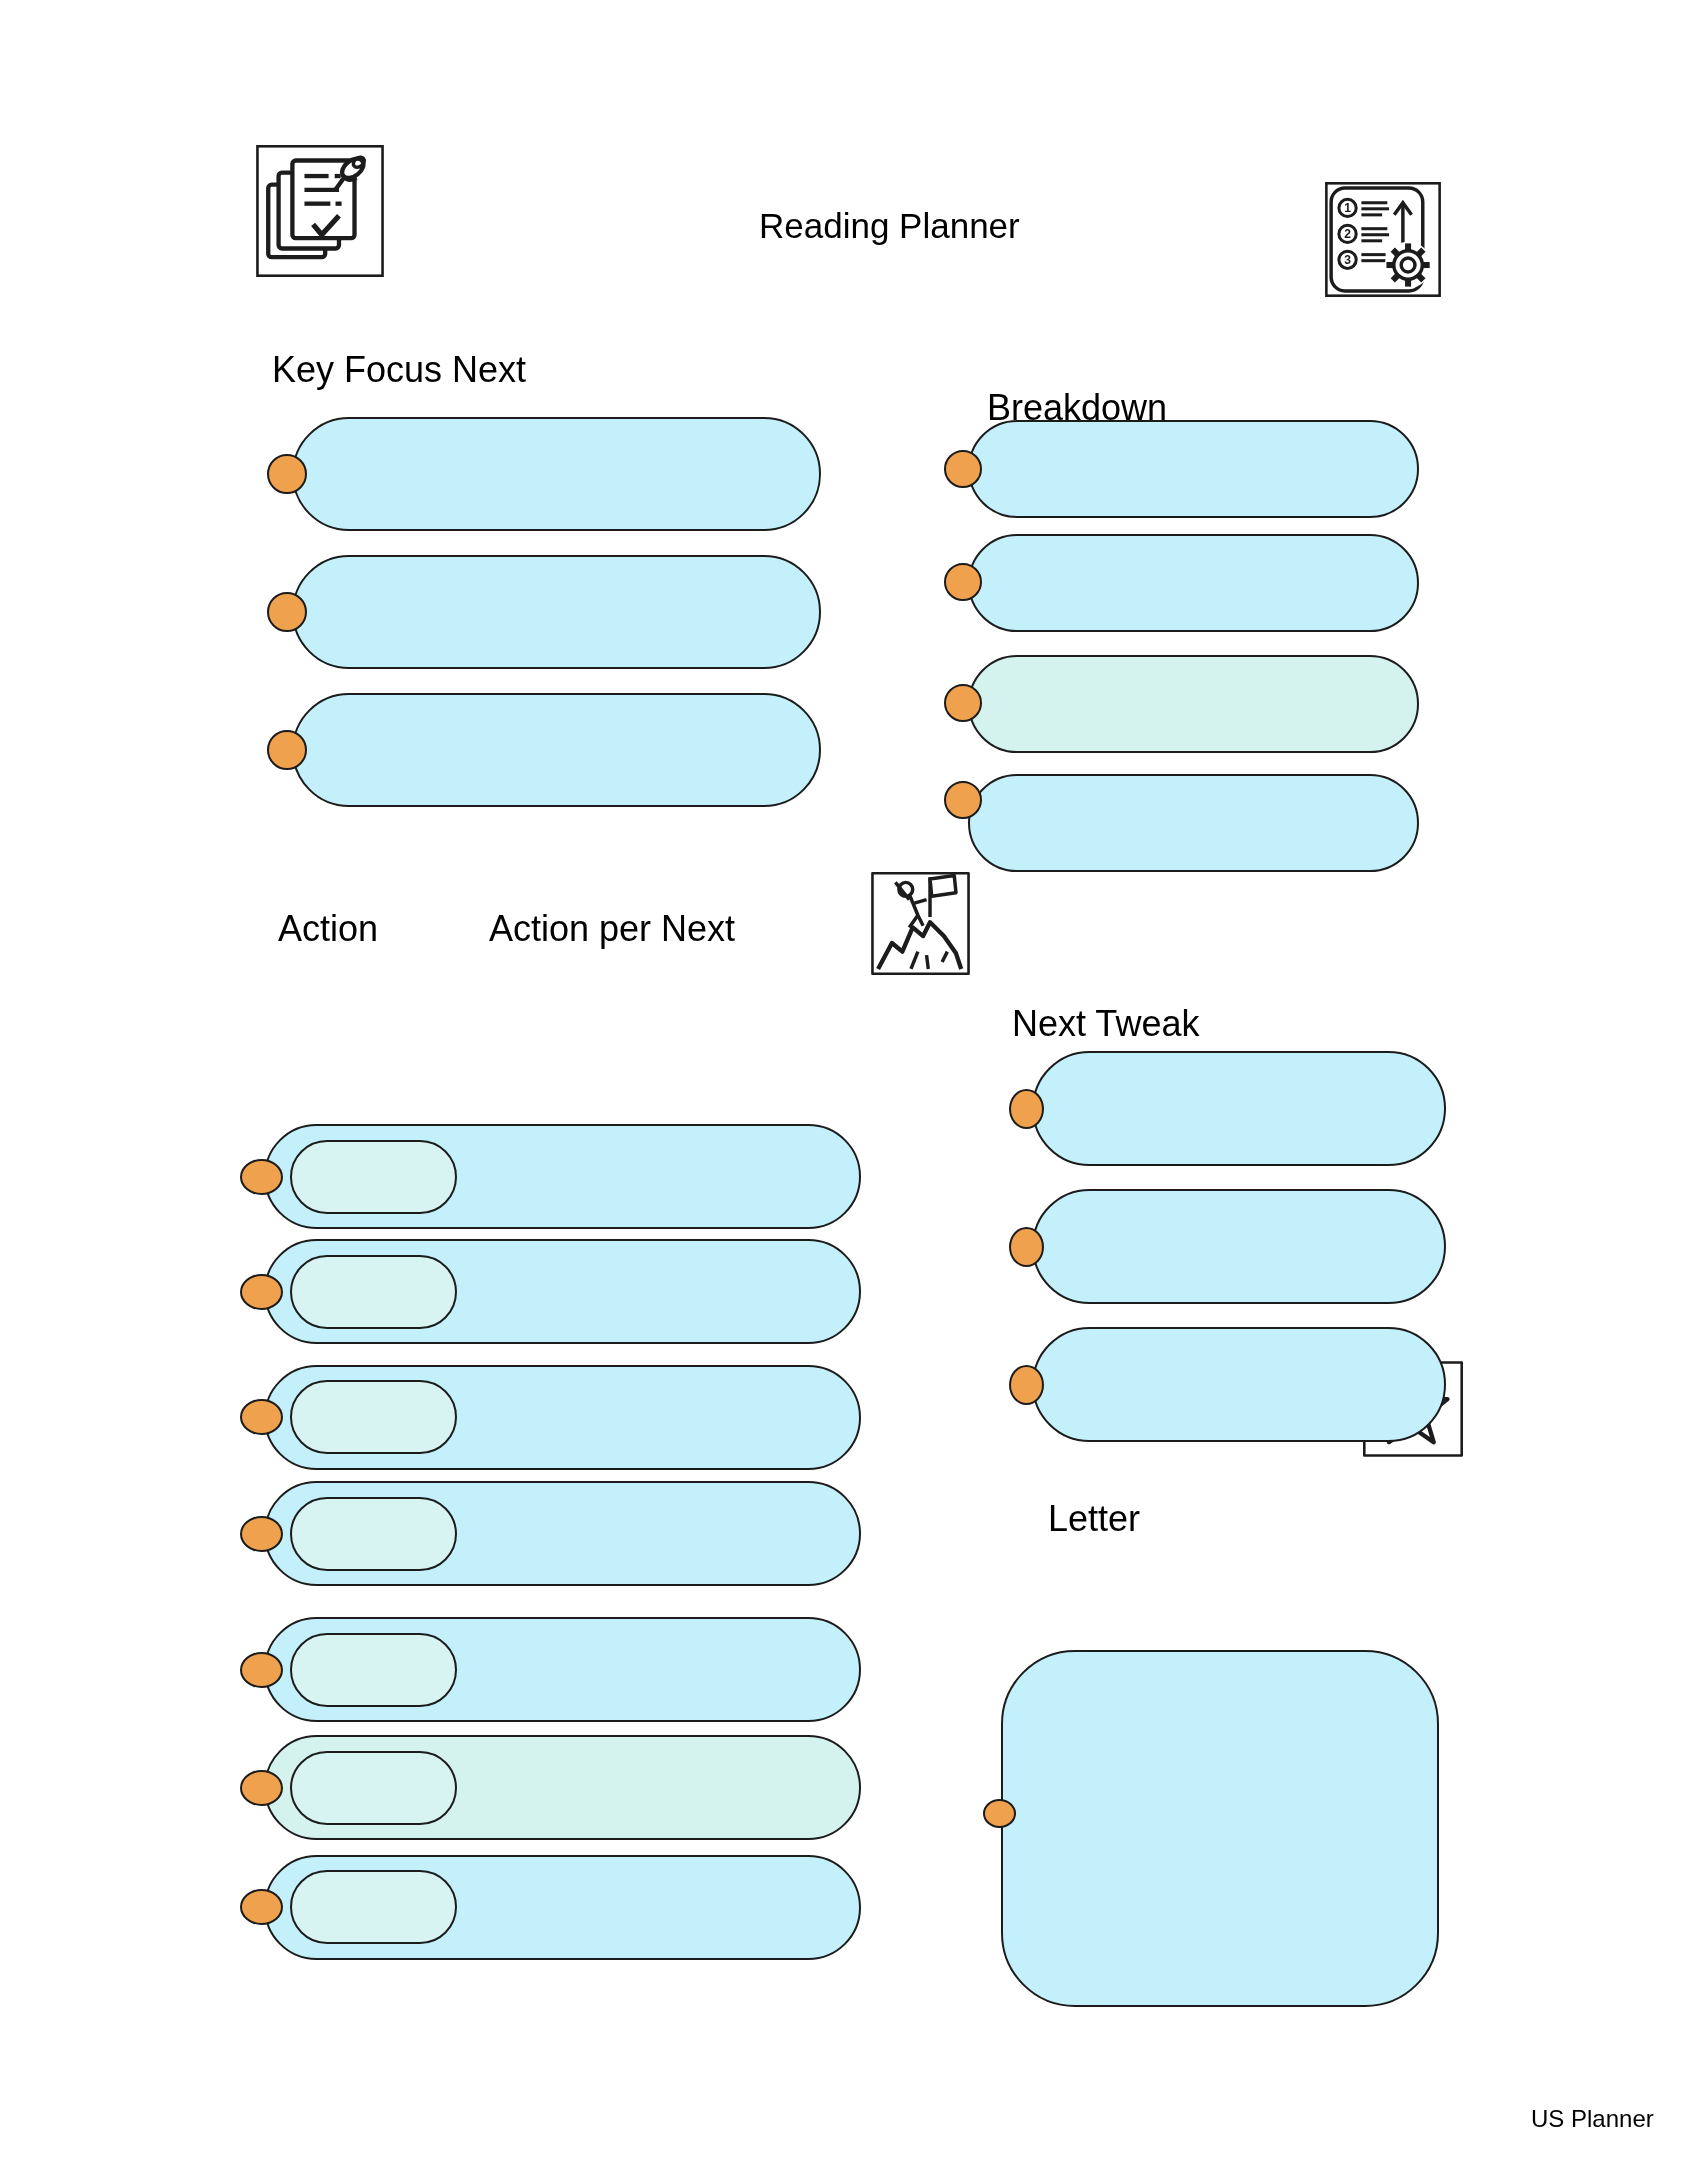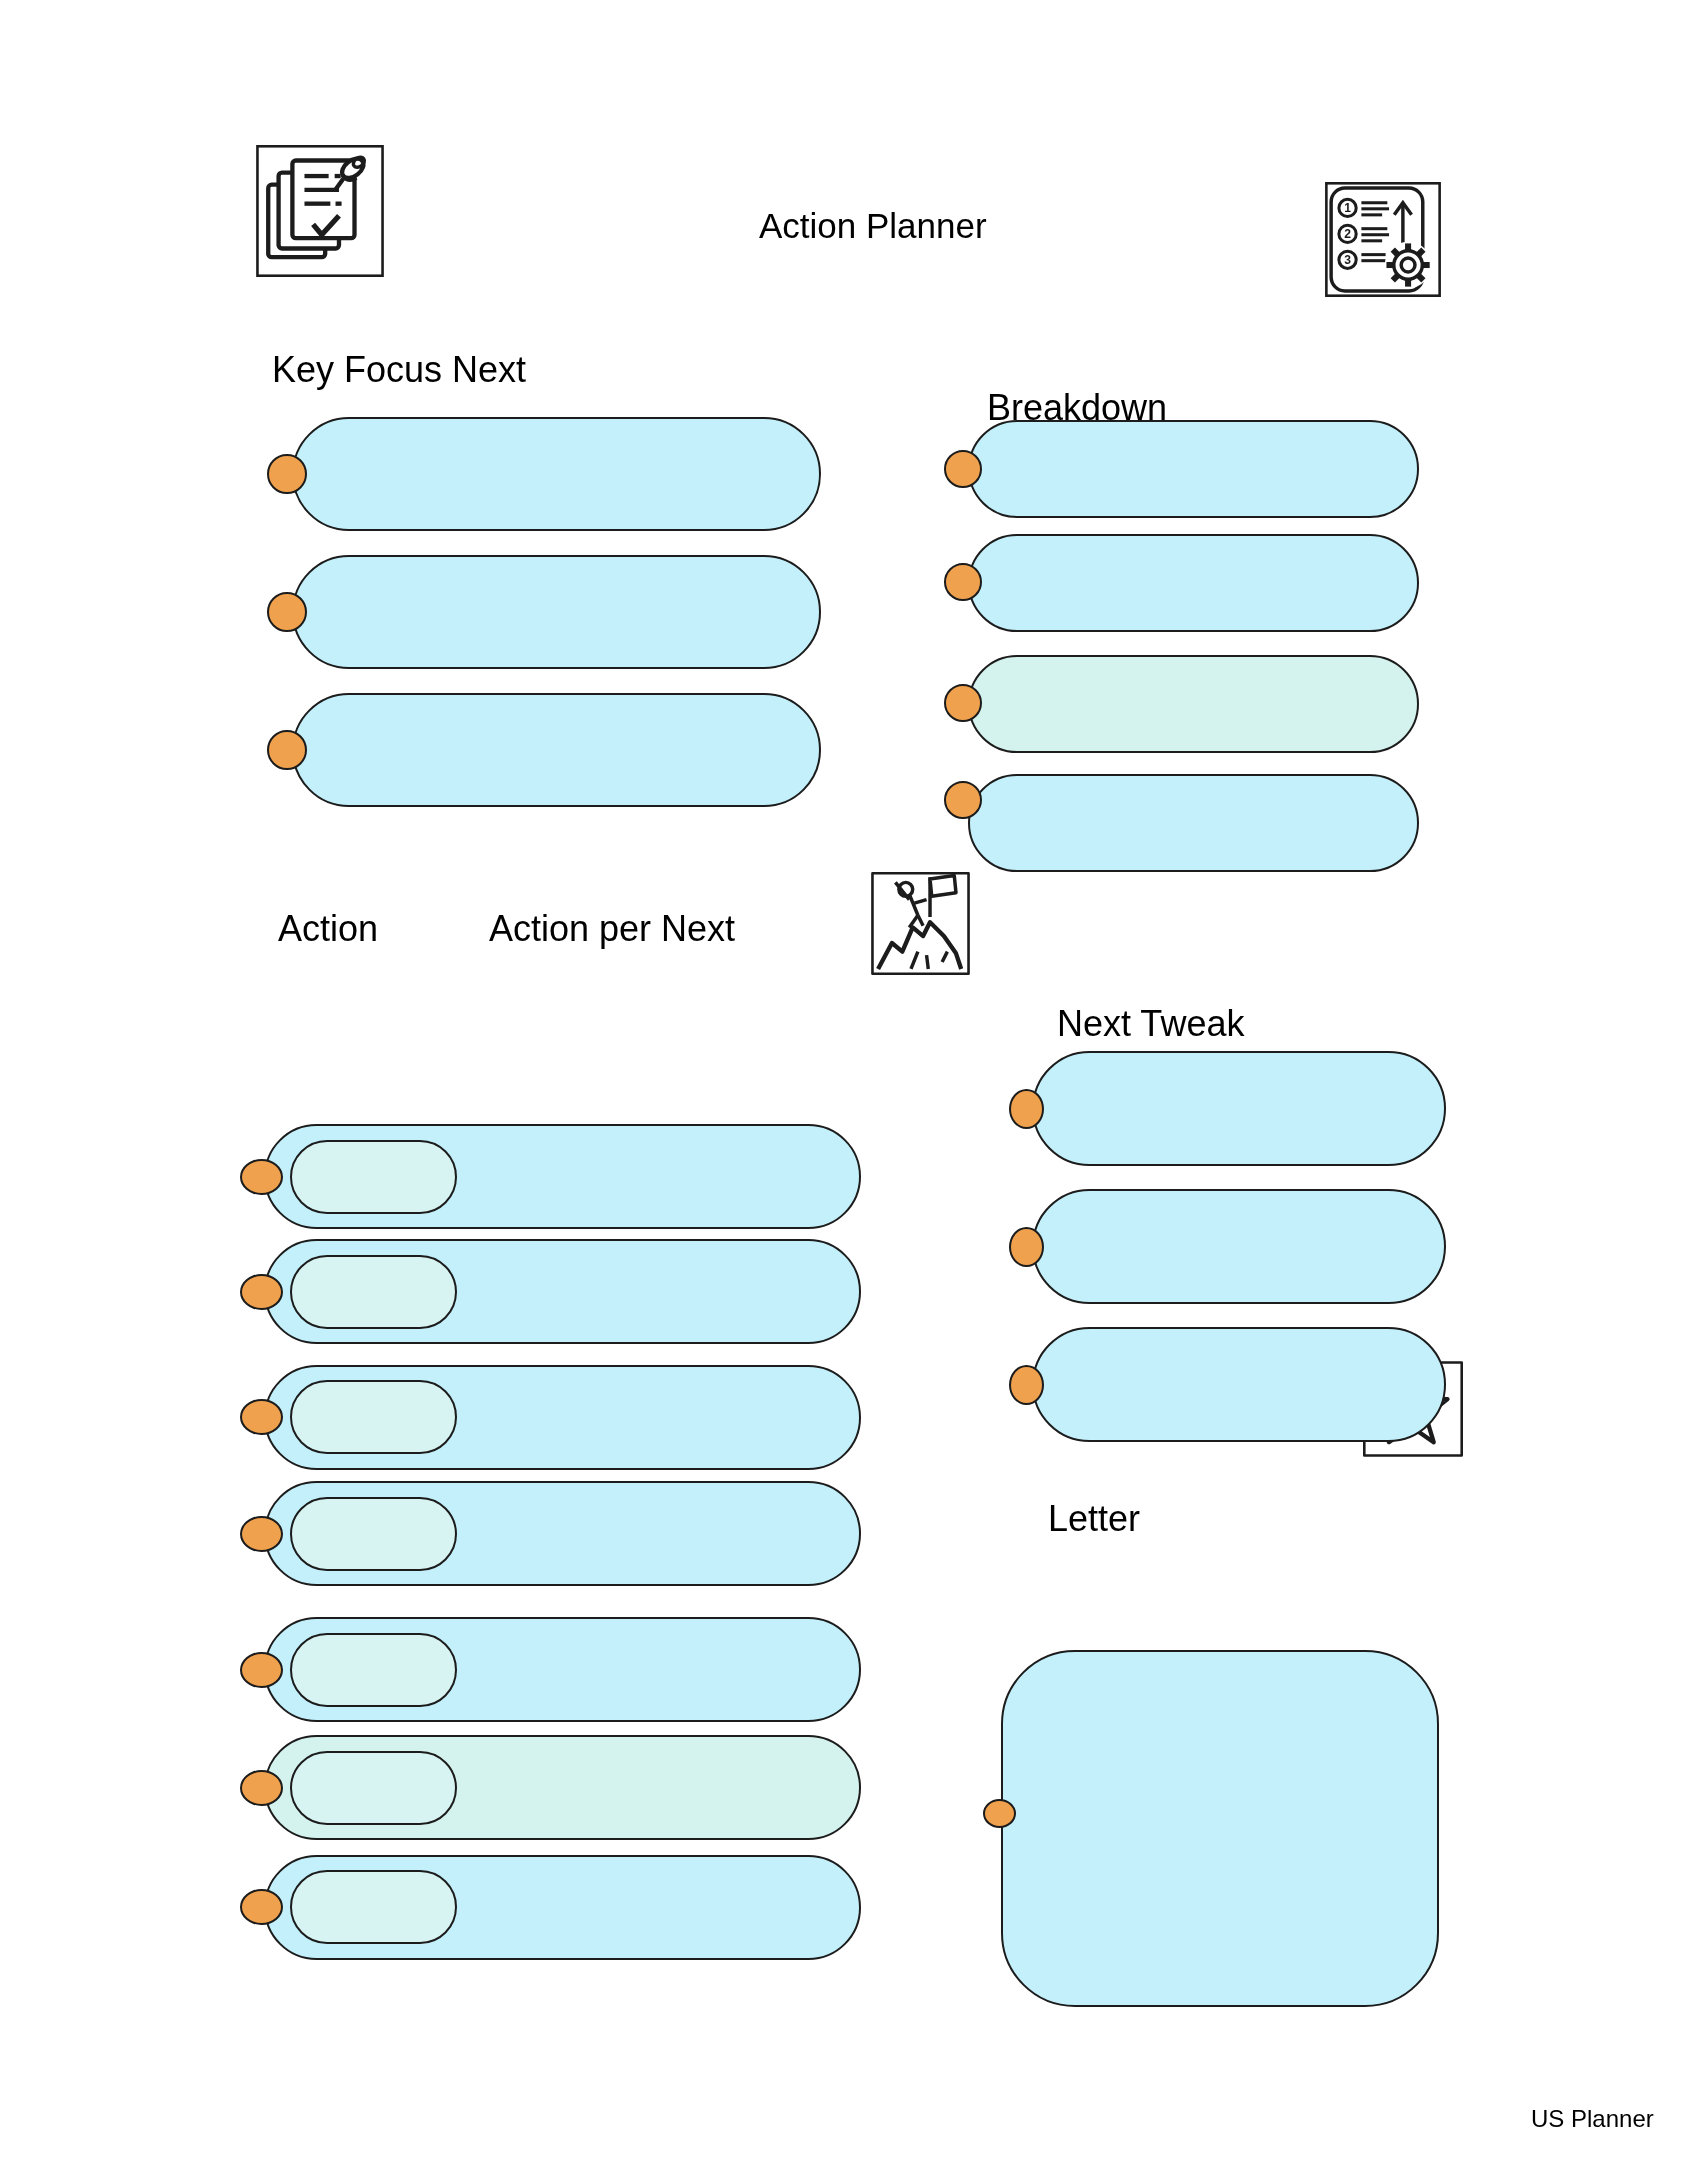--- a/index.html
+++ b/index.html
@@ -77,21 +77,21 @@
     <line x1="56" y1="52" x2="96" y2="52" stroke-width="5"></line>
     <line x1="56" y1="68" x2="86" y2="68" stroke-width="5"></line>
     <line x1="92" y1="68" x2="99" y2="68" stroke-width="5"></line>
     <polyline points="66,92 76,104 96,82" stroke-width="6"></polyline>
     <ellipse cx="112" cy="27" rx="14" ry="9" transform="rotate(-38 112 27)" fill="#fff" stroke-width="5"></ellipse>
     <ellipse cx="119" cy="20" rx="7" ry="5" transform="rotate(-38 119 20)" stroke-width="4"></ellipse>
     <path d="M100 35 q7 9 16 3" stroke-width="5"></path>
     <path d="M101 39 L 91 53" stroke-width="5"></path>
   </svg>
 
-  <div class="title" style="left:759px;top:207px">Action Planner</div>
+  <div class="title" style="left:759px;top:207px">Reading Planner</div>
 
   <svg class="icon" style="left:1325px;top:182px" width="116" height="115" viewBox="0 0 134 133" fill="none" stroke="#1c1c1c">
     <rect x="1.5" y="1.5" width="131" height="130" stroke-width="3"></rect>
     <rect x="7" y="7" width="106" height="119" rx="16" stroke-width="4"></rect>
     <circle cx="26" cy="30" r="10" stroke-width="3.5"></circle>
     <text x="26" y="35" font-size="14" font-weight="bold" font-family="Liberation Sans, sans-serif" fill="#1c1c1c" stroke="none" text-anchor="middle">1</text>
     <line x1="42" y1="24" x2="72" y2="24" stroke-width="3.5"></line>
     <line x1="42" y1="31" x2="74" y2="31" stroke-width="3.5"></line>
     <line x1="42" y1="38" x2="66" y2="38" stroke-width="3.5"></line>
     <circle cx="26" cy="60" r="10" stroke-width="3.5"></circle>
@@ -117,21 +117,21 @@
       <line x1="107.3" y1="84.7" x2="113.7" y2="78.3"></line>
     </g>
     <circle cx="96" cy="96" r="16.5" fill="#fff" stroke-width="4"></circle>
     <circle cx="96" cy="96" r="8" stroke-width="4"></circle>
   </svg>
 
   <div class="label" style="left:272px;top:350px">Key Focus Next</div>
   <div class="label" style="left:987px;top:388px">Breakdown</div>
   <div class="label" style="left:278px;top:909px">Action</div>
   <div class="label" style="left:489px;top:909px">Action per Next</div>
-  <div class="label" style="left:1057px;top:1004px">Next Tweak</div>
+  <div class="label" style="left:1012px;top:1004px">Next Tweak</div>
   <div class="label" style="left:1048px;top:1499px">Letter</div>
 
   <svg class="icon" style="left:871px;top:872px" width="99" height="103" viewBox="0 0 114 119" fill="none" stroke="#1c1c1c" stroke-linejoin="round">
     <rect x="1.5" y="1.5" width="111" height="116" stroke-width="3"></rect>
     <path d="M8 112 L24 82 L36 92 L48 64 L60 74 L68 58 L84 74 L98 94 L104 112" stroke-width="5"></path>
     <path d="M46 112 L54 92" stroke-width="4"></path>
     <path d="M66 112 L64 96" stroke-width="4"></path>
     <path d="M82 104 L88 92" stroke-width="4"></path>
     <line x1="68" y1="6" x2="68" y2="52" stroke-width="4"></line>
     <path d="M68 8 L96 4 L98 24 L70 28 Z" fill="#fff" stroke-width="4"></path>

